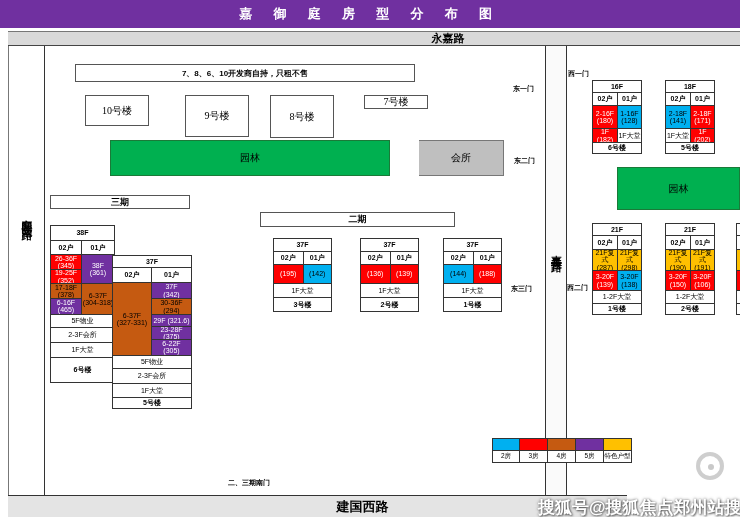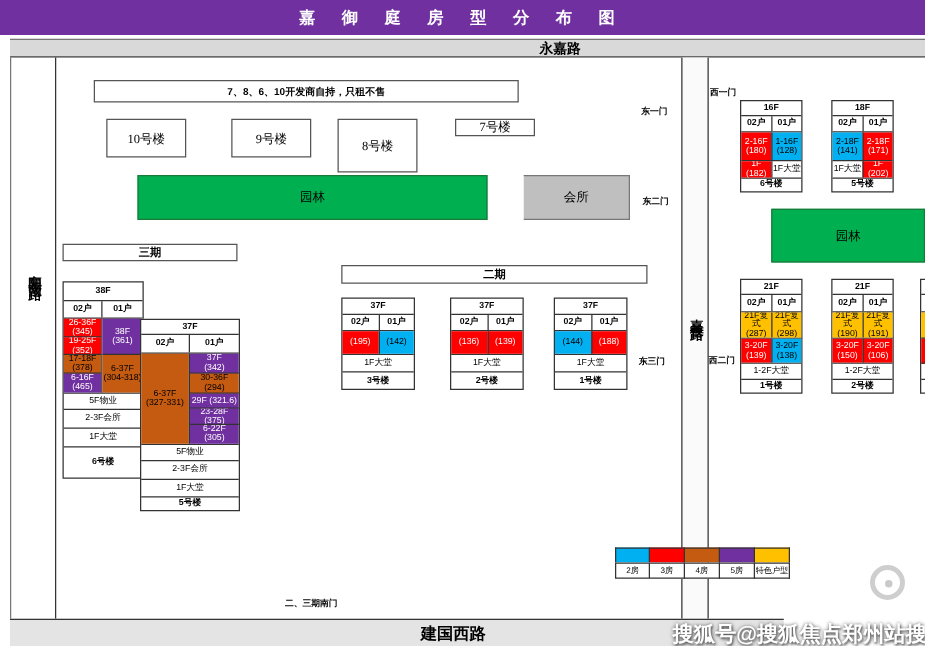--- a/index.html
+++ b/index.html
@@ -78,21 +78,21 @@
     <div class="vtxt">襄阳南路</div>
   </div>
   <div class="abs road-e">
     <div class="vtxt">嘉善路</div>
   </div>
   <div class="abs road-s serif">建国西路</div>
 
   <div class="abs box notice" style="left:75px;top:64px;width:340px;height:18px">7、8、6、10开发商自持，只租不售</div>
 
   <div class="abs box rental serif" style="left:85px;top:95px;width:64px;height:31px">10号楼</div>
-  <div class="abs box rental serif" style="left:185px;top:95px;width:64px;height:31px">9号楼</div>
+  <div class="abs box rental serif" style="left:185px;top:95px;width:64px;height:42px">9号楼</div>
   <div class="abs box rental serif" style="left:270px;top:95px;width:64px;height:43px">8号楼</div>
   <div class="abs box rental serif" style="left:364px;top:95px;width:64px;height:14px">7号楼</div>
 
   <div class="abs area-green serif" style="left:110px;top:140px;width:280px;height:36px">园林</div>
   <div class="abs area-gray serif" style="left:390px;top:140px;width:85px;height:36px">会所</div>
 
   <div class="abs box phlabel" style="left:50px;top:195px;width:140px;height:14px">三期</div>
 
   <div class="bld" style="left:50px;top:225px;width:65px;height:158px">
     <div class="cell b" style="height:15px">38F</div>
@@ -169,21 +169,21 @@
             <span>(305)</span>
           </div>
       </div>
     </div>
     <div class="cell" style="height:13px">5F物业</div>
     <div class="cell" style="height:15px">2-3F会所</div>
     <div class="cell" style="height:14px">1F大堂</div>
     <div class="cell b grow">5号楼</div>
   </div>
 
-  <div class="abs box phlabel" style="left:273px;top:212px;width:245px;height:15px">二期</div>
+  <div class="abs box phlabel" style="left:260px;top:212px;width:195px;height:15px">二期</div>
 
   <div class="bld" style="left:273px;top:238px;width:59px;height:74px">
     <div class="cell b" style="height:13px">37F</div>
     <div class="split" style="height:13px">
       <div class="cell b" style="width:50%">02户</div>
       <div class="cell b grow">01户</div>
     </div>
     <div class="split" style="height:19px">
       <div class="cell bg-red" style="width:50%">(195)</div>
       <div class="cell bg-blue grow">(142)</div>

